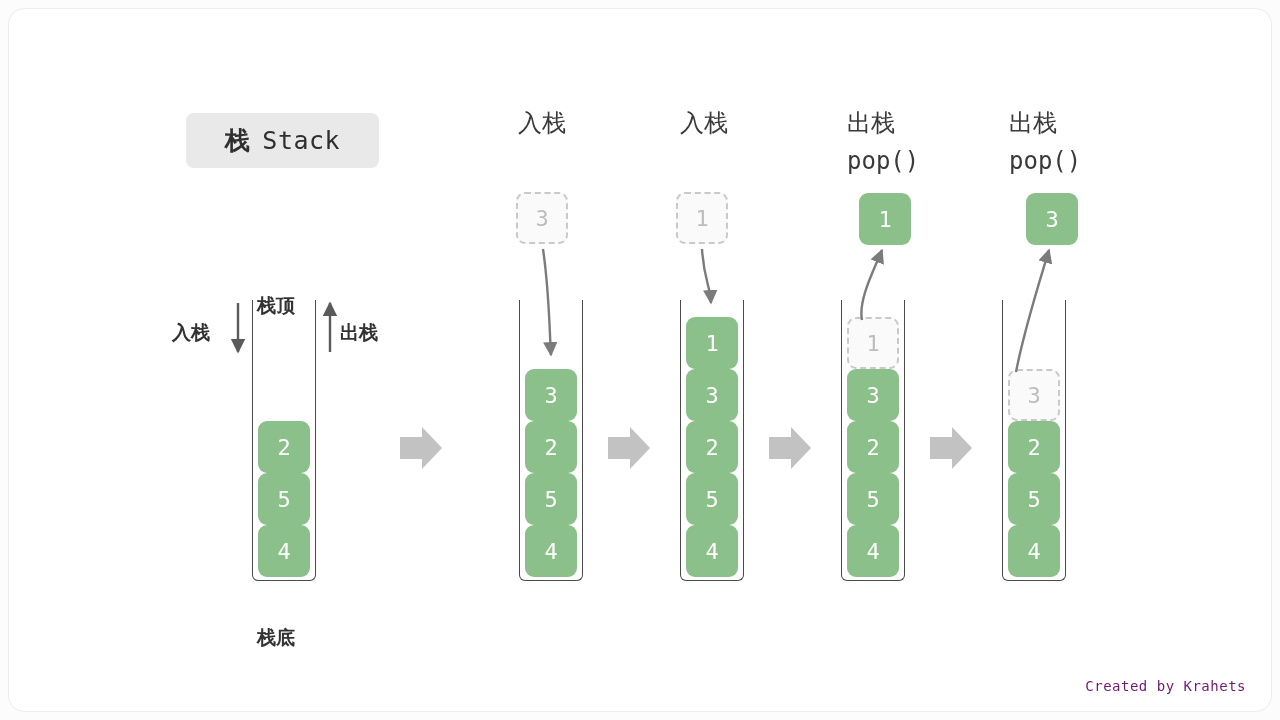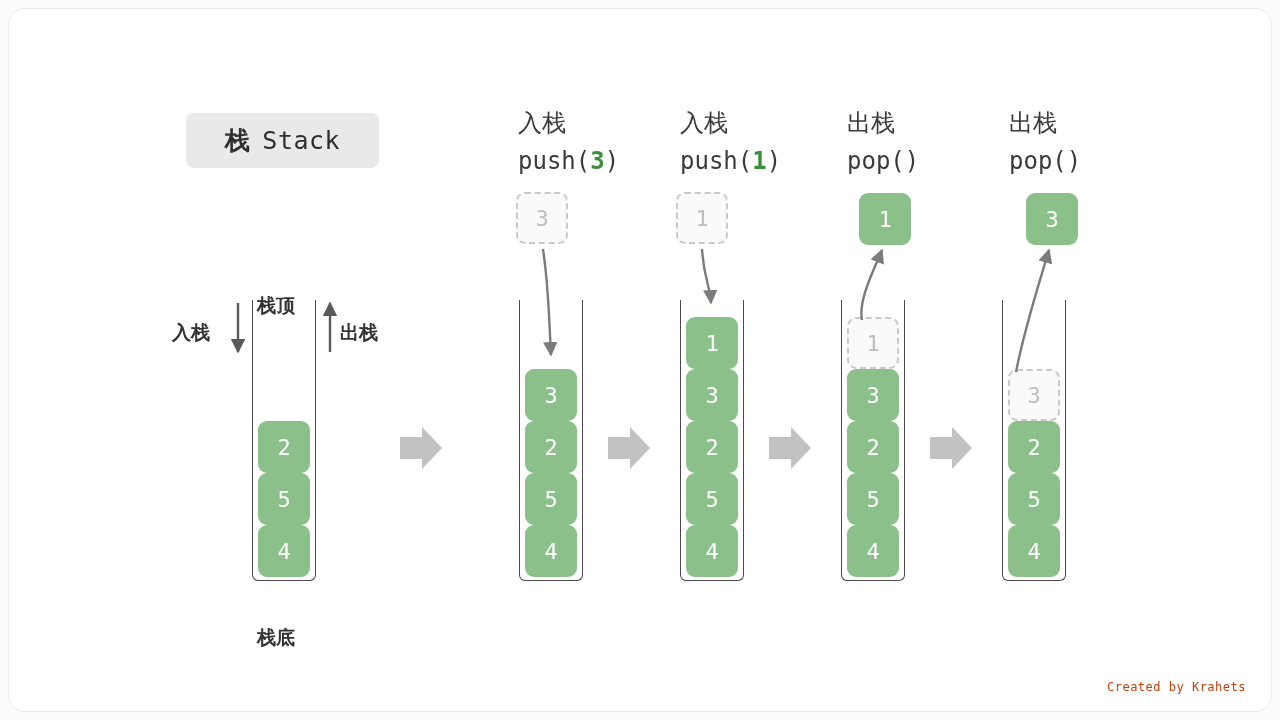--- a/index.html
+++ b/index.html
@@ -111,22 +111,22 @@
     color: #bdbdbd;
     border: 2px dashed #c9c9c9;
   }
 
   
   .footer {
     position: absolute;
     right: 34px;
     bottom: 26px;
     font-family: "DejaVu Sans Mono", monospace;
-    font-size: 12px;
-    color: #c2410c;
+    font-size: 14px;
+    color: #701a75;
     letter-spacing: 0.5px;
   }
 
   svg.overlay {
     position: absolute;
     left: 0; top: 0;
     width: 1280px;
     height: 720px;
     pointer-events: none;
   }
@@ -147,32 +147,30 @@
   <div class="cn-label" style="left:172px; top:320px;">入栈</div>
   <div class="cn-label" style="left:340px; top:320px;">出栈</div>
 
   <div class="stack" style="left:252px; top:300px; width:64px; height:281px;"></div>
   <div class="cell solid" style="left:258px; top:421px;">2</div>
   <div class="cell solid" style="left:258px; top:473px;">5</div>
   <div class="cell solid" style="left:258px; top:525px;">4</div>
 
   <div class="col-head" style="left:518px; top:104px;">
     <span class="ln1">入栈</span>
-    <span class="ln2"><span>push(</span><span class="arg">3</span><span>)</span></span>
   </div>
   <div class="cell ghost" style="left:516px; top:192px;">3</div>
   <div class="stack" style="left:519px; top:300px; width:64px; height:281px;"></div>
   <div class="cell solid" style="left:525px; top:369px;">3</div>
   <div class="cell solid" style="left:525px; top:421px;">2</div>
   <div class="cell solid" style="left:525px; top:473px;">5</div>
   <div class="cell solid" style="left:525px; top:525px;">4</div>
 
   <div class="col-head" style="left:680px; top:104px;">
     <span class="ln1">入栈</span>
-    <span class="ln2"><span>push(</span><span class="arg">1</span><span>)</span></span>
   </div>
   <div class="cell ghost" style="left:676px; top:192px;">1</div>
   <div class="stack" style="left:680px; top:300px; width:64px; height:281px;"></div>
   <div class="cell solid" style="left:686px; top:317px;">1</div>
   <div class="cell solid" style="left:686px; top:369px;">3</div>
   <div class="cell solid" style="left:686px; top:421px;">2</div>
   <div class="cell solid" style="left:686px; top:473px;">5</div>
   <div class="cell solid" style="left:686px; top:525px;">4</div>
 
   <div class="col-head" style="left:847px; top:104px;">

